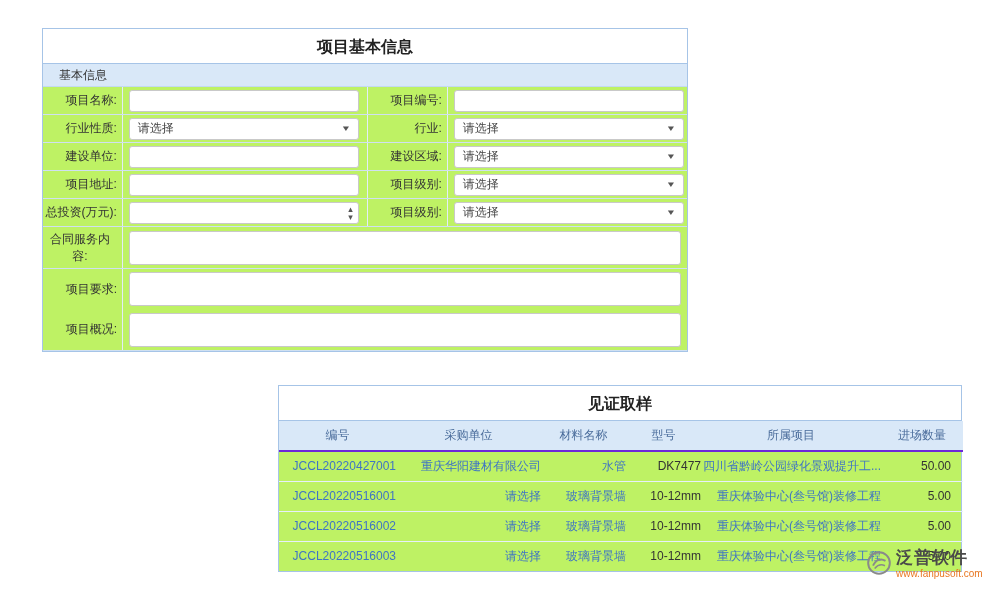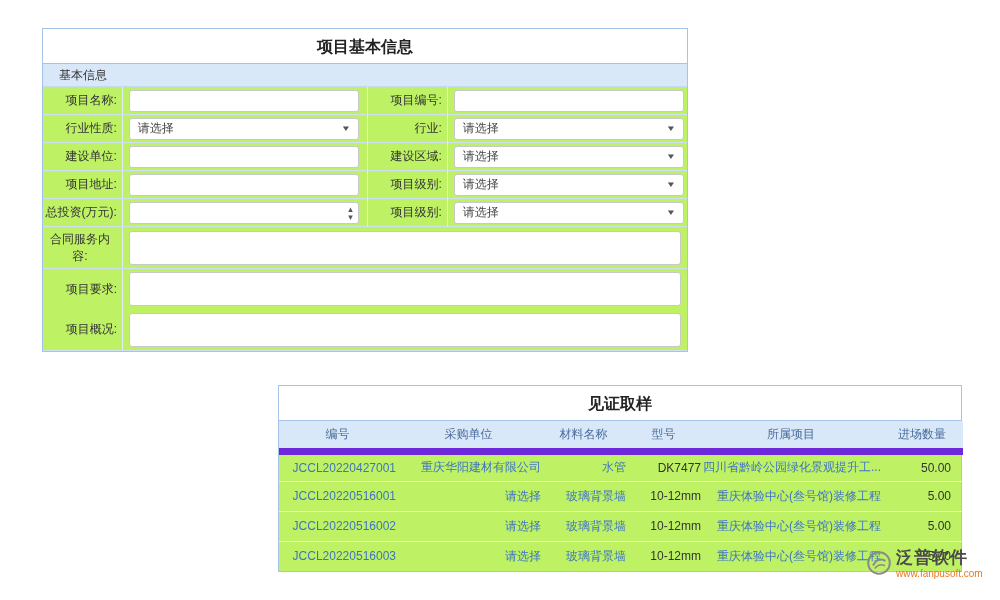--- a/index.html
+++ b/index.html
@@ -34,21 +34,21 @@
     line-height:8px; font-size:9px; color:#555; cursor:pointer; }
   .ta { width:552px; height:32px; margin-left:6px; border:1px solid #c9c9c9; border-radius:3px;
     font-size:12px; padding:3px 6px; resize:none; outline:none;
     font-family:"Liberation Sans","DejaVu Sans",sans-serif; }
   .frow.tall .ta { height:34px; }
 
   
   #table-panel { left:278px; top:385px; width:684px; }
   table { width:100%; border-collapse:collapse; table-layout:fixed; font-size:12px; }
   th { background:#d9e8f8; color:#4a6c9b; font-weight:normal; height:30px;
-    border-bottom:7px solid #6d28d9; text-align:center; }
+    border-bottom:2px solid #6d28d9; text-align:center; }
   td { height:30px; text-align:right; color:#333; border-bottom:1px solid #e6f0fa;
     overflow:hidden; white-space:nowrap; text-overflow:ellipsis; }
   tr:last-child td { border-bottom:none; }
   td.link { color:#3f74c4; cursor:pointer; }
   td.qty { text-align:right; padding-right:12px; }
 
   
   #watermark { position:absolute; left:866px; top:546px; display:flex; align-items:center; }
   #watermark .wm-txt { margin-left:4px; }
   .wm-brand { font-size:17px; font-weight:bold; color:#4a4a4a; letter-spacing:1px; }

